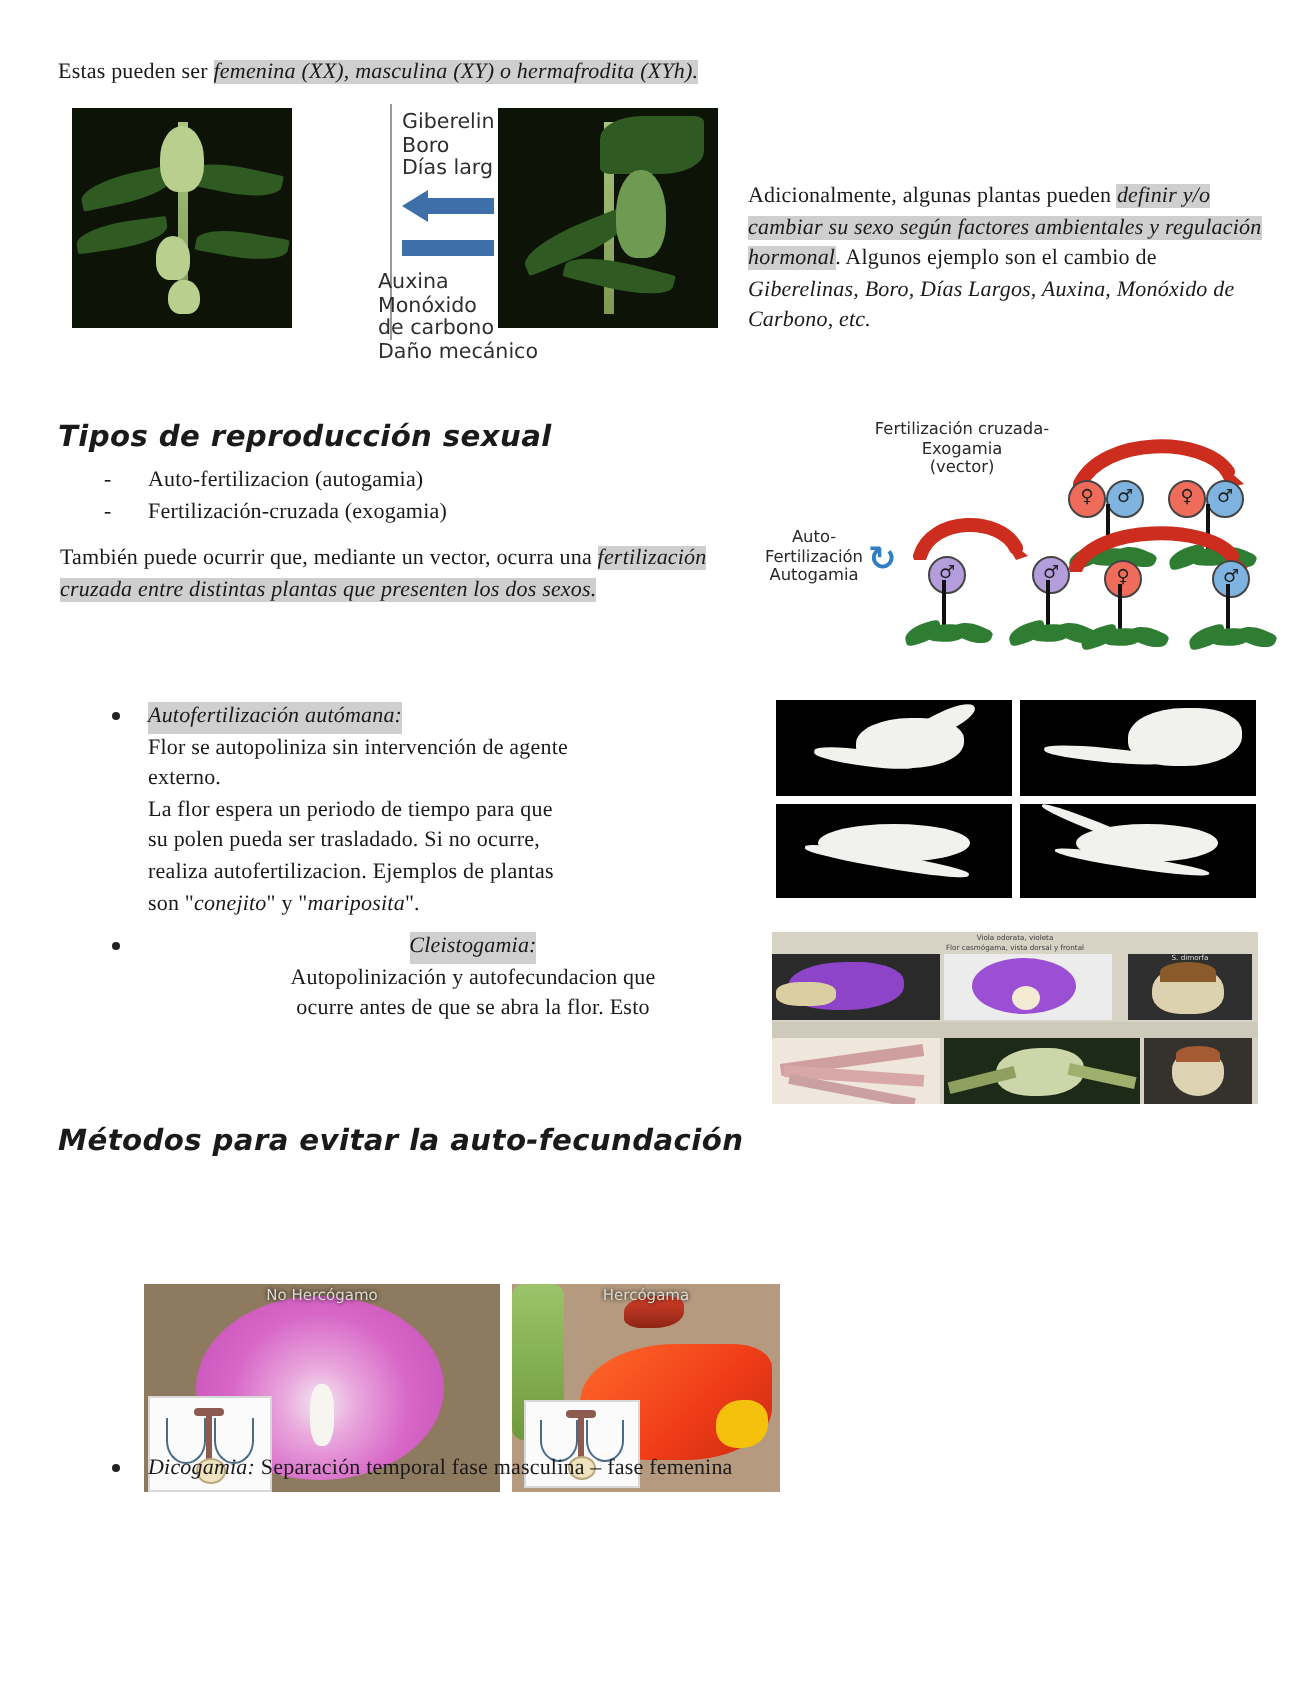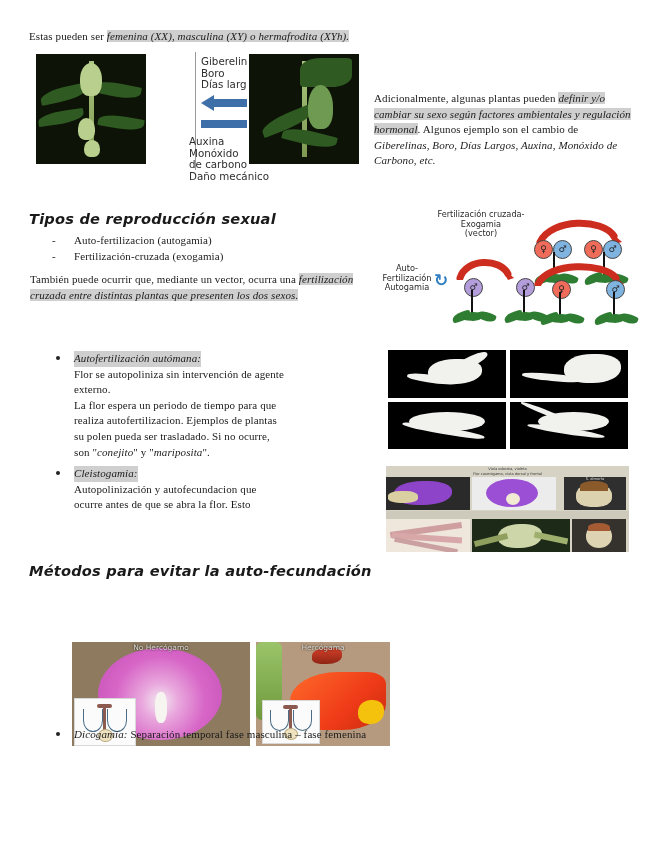--- a/index.html
+++ b/index.html
@@ -101,21 +101,21 @@
   .fh-purple { background: #b39ddb; }
   .fh-red    { background: #ef6c5a; }
   .fh-blue   { background: #7fb3e0; }
 
   .redarc { position: absolute; }
   .redarc svg { display: block; }
   .blue-cycle { position: absolute; color: #2f7fc1; font-size: 17px; font-weight: bold; }
 
   
   #bullet-auto  { position: absolute; left: 52px; top: 351px; width: 325px; }
-  #bullet-cleis { position: absolute; left: 52px; top: 466px; width: 325px; }
+  #bullet-cleis { position: absolute; left: 52px; top: 466px; width: 325px; text-align: center; }
   .bullet-row { position: relative; padding-left: 22px; }
   .bullet-row .dot {
     position: absolute; left: 4px; top: 5px; width: 4px; height: 4px;
     border-radius: 50%; background: #222;
   }
 
   
   #img-white-grid {
     position: absolute; left: 388px; top: 350px; width: 240px; height: 99px;
     display: grid; grid-template-columns: 1fr 1fr; grid-template-rows: 1fr 1fr; gap: 4px;
@@ -358,22 +358,22 @@
         </span>
     </div>
   </div>
 
   <div id="bullet-auto" class="txt bullet-row">
     <span class="dot"></span>
     <div class="hl it" style="display:inline-block">Autofertilización autómana:</div>
     <div>Flor se autopoliniza sin intervención de agente</div>
     <div>externo.</div>
     <div>La flor espera un periodo de tiempo para que</div>
+    <div>su polen pueda ser trasladado. Si no ocurre,</div>
     <div>realiza autofertilizacion. Ejemplos de plantas</div>
-    <div>su polen pueda ser trasladado. Si no ocurre,</div>
     <div>son "<span class="it">conejito</span>" y "<span class="it">mariposita</span>".</div>
   </div>
 
   <div id="bullet-cleis" class="txt bullet-row">
     <span class="dot"></span>
     <div class="hl it" style="display:inline-block">Cleistogamia:</div>
     <div>Autopolinización y autofecundacion que</div>
     <div>ocurre antes de que se abra la flor. Esto</div>
   </div>
 

